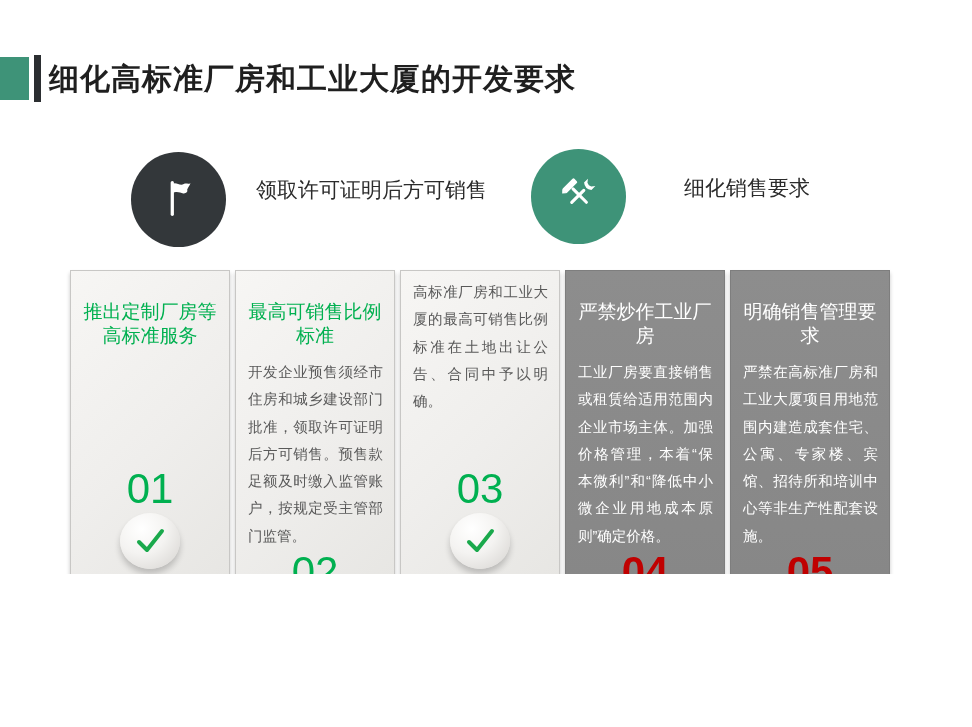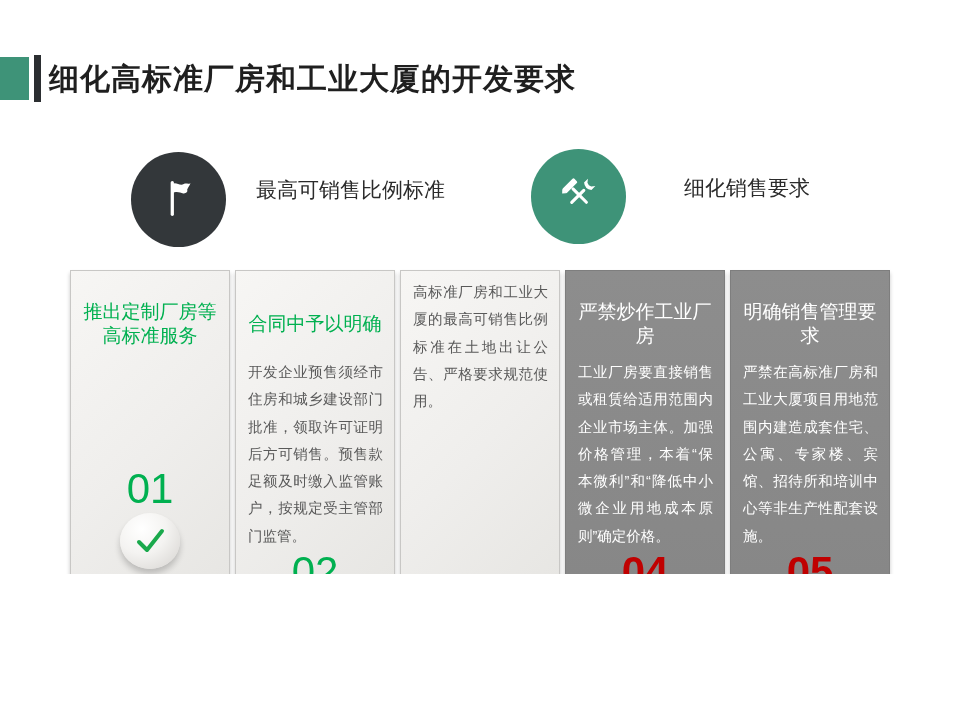--- a/index.html
+++ b/index.html
@@ -86,21 +86,21 @@
   <h1 class="page-title">细化高标准厂房和工业大厦的开发要求</h1>
 
   <div class="feature-circle dark">
     <span>
       <svg viewBox="0 0 48 48" width="46" height="46" aria-hidden="true">
         <path d="M17 8 L17 41" stroke="#ffffff" stroke-width="3.4" stroke-linecap="round" fill="none"></path>
         <path d="M17 9.5 C21 6.5 24.5 12 29 9.5 C31.5 8.2 33.5 10 36 8.5 C35 11 33.5 12.5 32.5 15.5 C33.5 18 31 19.5 28.5 19.2 C25 19 23 16.5 17 18.8 Z" fill="#ffffff"></path>
       </svg>
     </span>
   </div>
-  <div class="feature-label first">最高可销售比例标准</div>
+  <div class="feature-label first">领取许可证明后方可销售</div>
 
   <div class="feature-circle green">
     <span>
       <svg viewBox="0 0 48 48" width="44" height="44" aria-hidden="true">
         <g transform="rotate(-45 24 24)">
           <rect x="22.4" y="13" width="3.4" height="24" rx="1.7" fill="#ffffff"></rect>
           <rect x="15" y="6.5" width="18" height="6.6" rx="1.5" fill="#ffffff"></rect>
           <path d="M15.3 7 L12.2 9.8 L15.3 12.6 Z" fill="#ffffff"></path>
         </g>
         <g transform="rotate(45 24 24)">
@@ -120,34 +120,42 @@
         <div class="card-number">01</div>
         <div class="mark-sphere">
           <svg width="34" height="30" viewBox="0 0 34 30">
               <path d="M6 16 L14 24 L29 5" stroke="#1aa94c" stroke-width="4" fill="none" stroke-linecap="round" stroke-linejoin="round"></path>
             </svg>
         </div>
       </div>
     </div>
 
     <div class="card">
-      <div class="card-title">合同中予以明确</div>
+      <div class="card-title">最高可销售比例标准</div>
       <div class="card-body">开发企业预售须经市住房和城乡建设部门批准，领取许可证明后方可销售。预售款足额及时缴入监管账户，按规定受主管部门监管。</div>
       <div class="card-footer">
         <div class="card-number">02</div>
         <div class="mark-sphere">
           <svg width="34" height="30" viewBox="0 0 34 30">
               <path d="M6 16 L14 24 L29 5" stroke="#1aa94c" stroke-width="4" fill="none" stroke-linecap="round" stroke-linejoin="round"></path>
             </svg>
         </div>
       </div>
     </div>
 
     <div class="card">
-      <div class="card-body">高标准厂房和工业大厦的最高可销售比例标准在土地出让公告、严格要求规范使用。</div>
+      <div class="card-body">高标准厂房和工业大厦的最高可销售比例标准在土地出让公告、合同中予以明确。</div>
+      <div class="card-footer">
+        <div class="card-number">03</div>
+        <div class="mark-sphere">
+          <svg width="34" height="30" viewBox="0 0 34 30">
+              <path d="M6 16 L14 24 L29 5" stroke="#1aa94c" stroke-width="4" fill="none" stroke-linecap="round" stroke-linejoin="round"></path>
+            </svg>
+        </div>
+      </div>
     </div>
 
     <div class="card dark">
       <div class="card-title">严禁炒作工业厂房</div>
       <div class="card-body">工业厂房要直接销售或租赁给适用范围内企业市场主体。加强价格管理，本着“保本微利”和“降低中小微企业用地成本原则”确定价格。</div>
       <div class="card-footer">
         <div class="card-number">04</div>
         <div class="mark-ring">
           <svg width="32" height="32" viewBox="0 0 32 32">
               <path d="M7 7 L25 25 M25 7 L7 25" stroke="#cf0a2c" stroke-width="6" stroke-linecap="round"></path>

